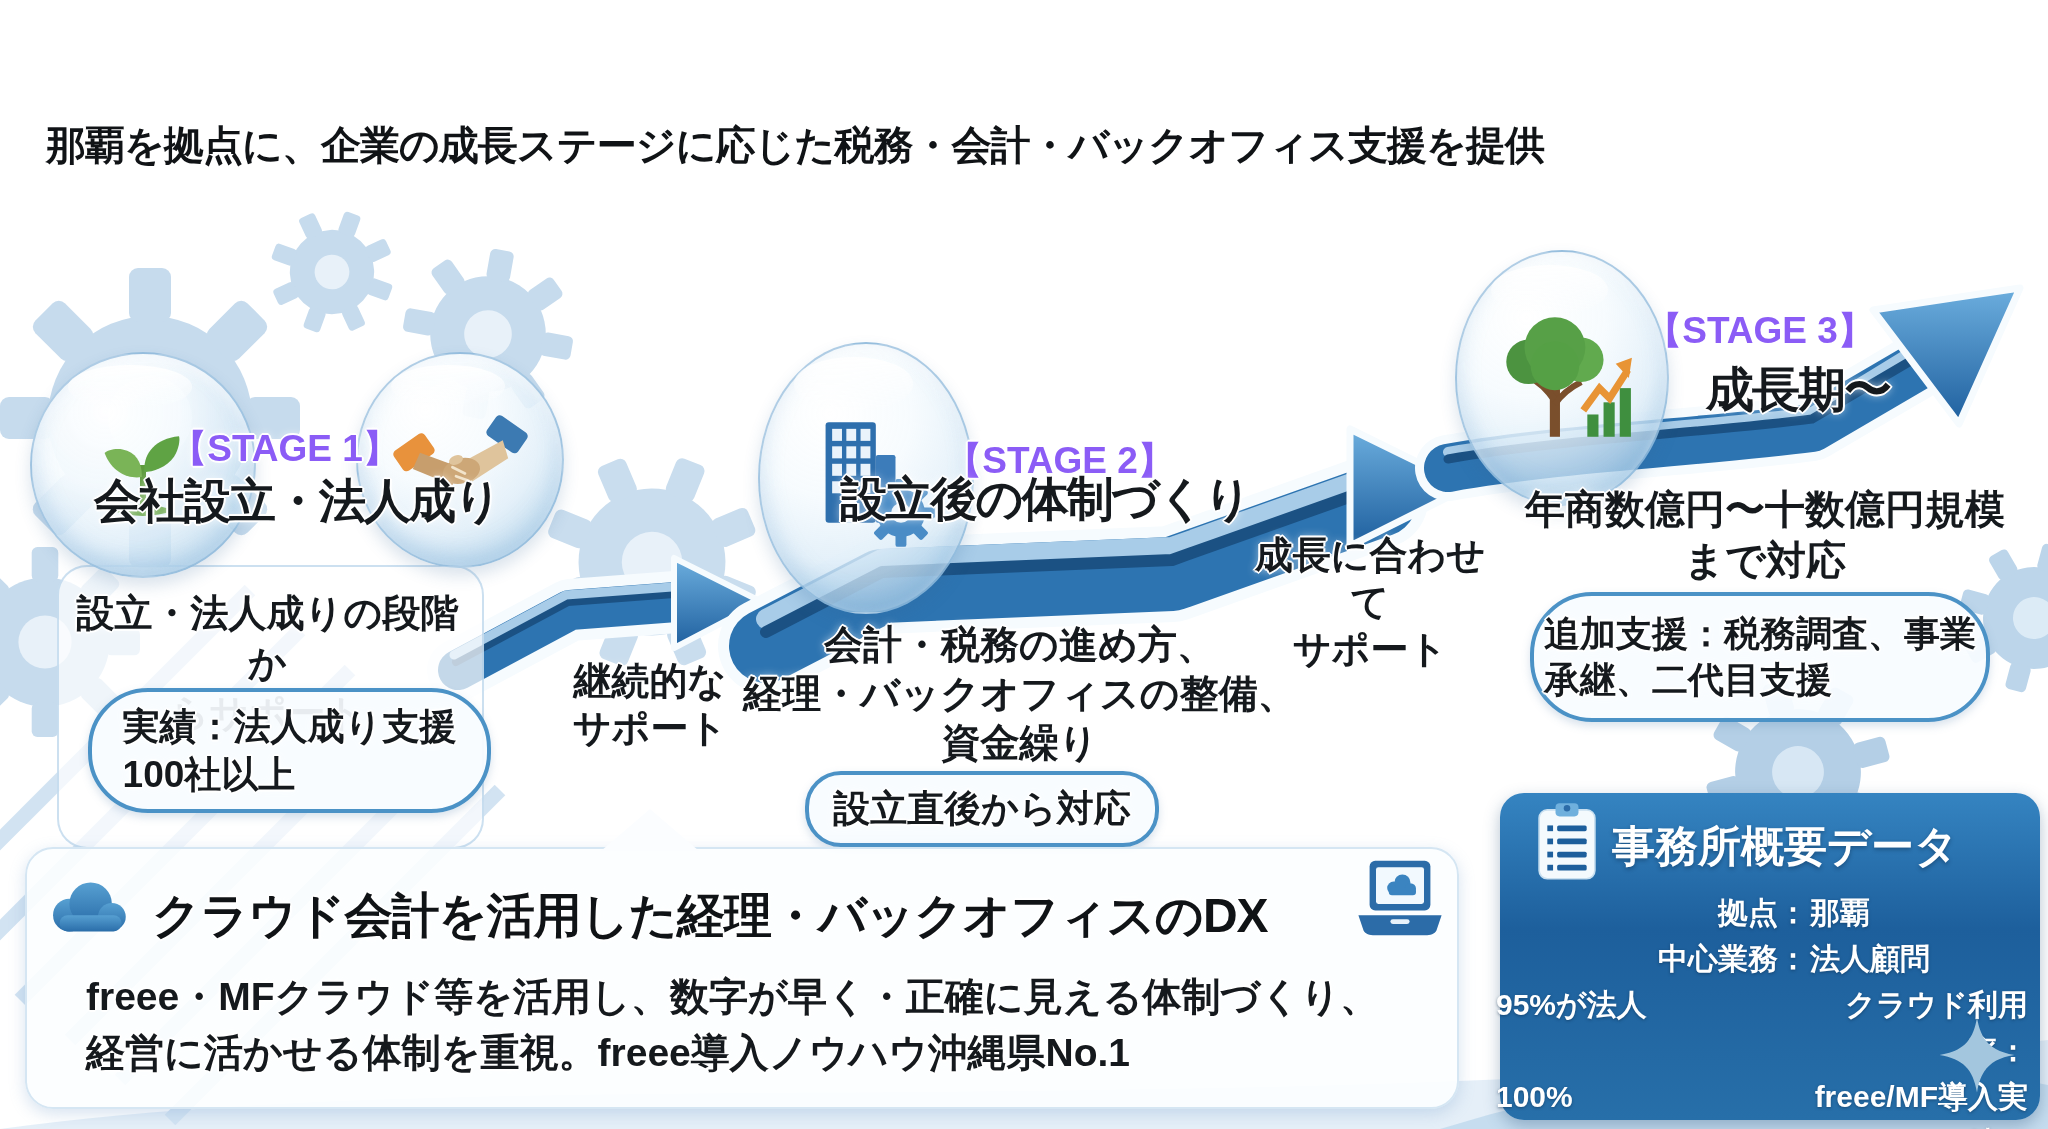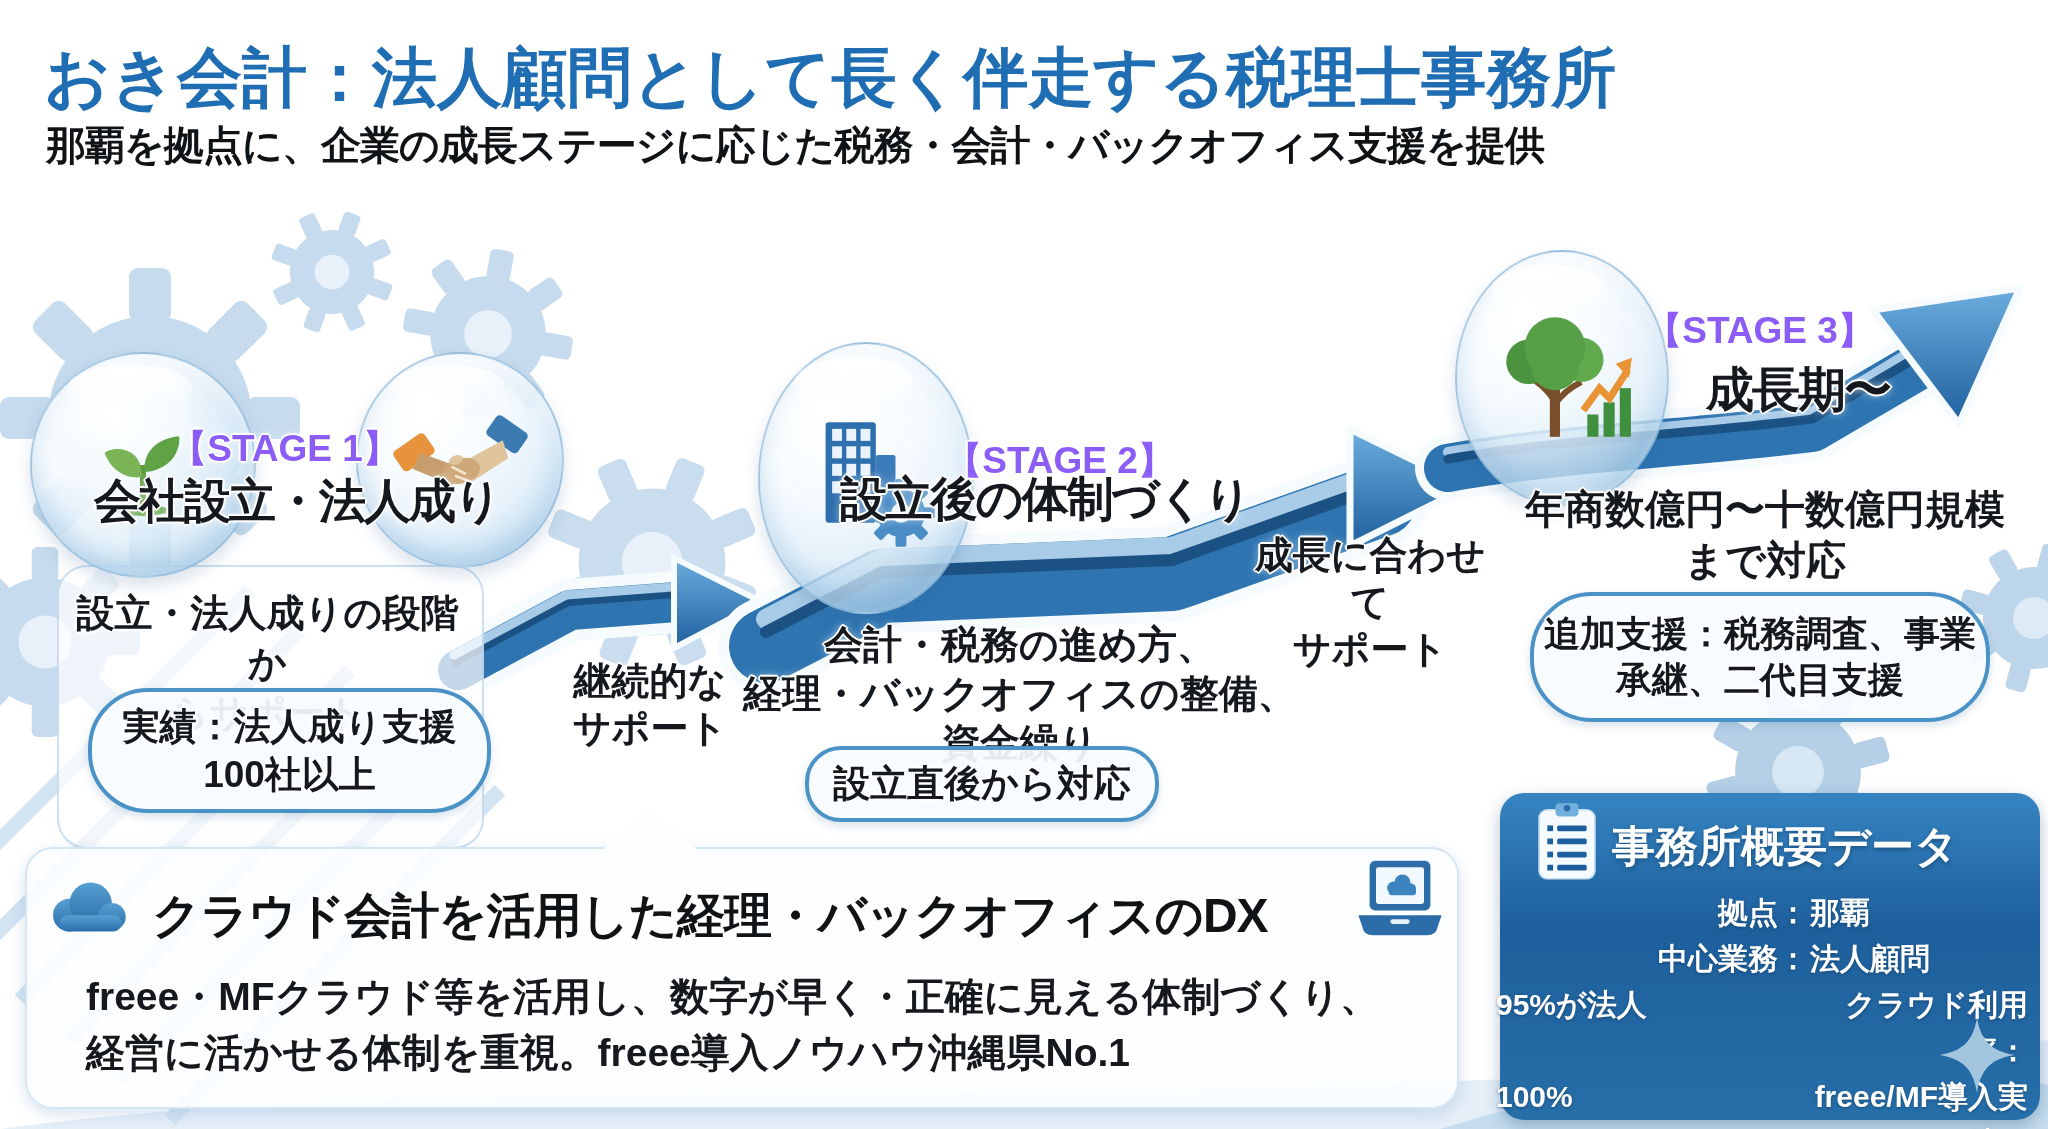--- a/index.html
+++ b/index.html
@@ -15,21 +15,21 @@
     background:radial-gradient(circle at 33% 26%,rgba(255,255,255,.98) 0%,rgba(246,251,254,.92) 34%,rgba(222,237,248,.8) 60%,rgba(178,211,234,.75) 82%,rgba(134,181,217,.8) 100%);
     border:2px solid rgba(115,165,207,.55);
     box-shadow:0 8px 16px rgba(50,100,150,.18),inset 0 -10px 22px rgba(120,170,212,.38),inset 0 6px 12px rgba(255,255,255,.95);
     display:flex;align-items:center;justify-content:center;}
   .bubble::after{content:"";position:absolute;left:16%;top:5%;width:56%;height:20%;border-radius:50%;
     background:linear-gradient(rgba(255,255,255,.95),rgba(255,255,255,0));}
   .stage-label{font-size:37px;font-weight:900;color:#8b5cf6;text-align:center;white-space:nowrap;}
   .stage-title{font-weight:900;color:#15191d;text-align:right;letter-spacing:-2px;white-space:nowrap;}
   .desc{font-size:39px;font-weight:800;color:#15191d;text-align:center;white-space:pre-line;line-height:50px;}
   .pill{position:absolute;border:4px solid #4b92c6;background:rgba(248,252,255,.93);
-    box-shadow:0 4px 8px rgba(100,140,180,.25);text-align:center;color:#15191d;
+    box-shadow:0 4px 8px rgba(100,140,180,.25);text-align:left;color:#15191d;
     font-weight:800;white-space:pre-line;display:flex;align-items:center;justify-content:center;}
   .note{font-size:38px;font-weight:800;color:#15191d;text-align:center;white-space:pre-line;line-height:47px;}
   .panel1{left:57px;top:565px;width:423px;height:280px;border-radius:30px;
     background:rgba(255,255,255,.72);border:2px solid rgba(170,203,230,.6);}
   .dx{left:25px;top:847px;width:1430px;height:258px;border-radius:28px;
     background:rgba(252,254,255,.9);border:2px solid #d5e6f3;box-shadow:0 5px 16px rgba(110,155,200,.28);}
   .dx::before{content:"";position:absolute;top:-40px;left:574px;width:0;height:0;
     border-left:49px solid transparent;border-right:49px solid transparent;border-bottom:42px solid #fbfdff;}
   .dx-title{left:152px;top:884px;font-size:48px;font-weight:900;color:#101316;letter-spacing:-1px;white-space:nowrap;}
   .dx-body{font-size:39px;font-weight:700;color:#15191d;white-space:nowrap;margin-left:44px;}
@@ -142,21 +142,20 @@
       <polygon points="1468,487 1350,429 1350,546" fill="url(#gradHead)" stroke="#f6fbfe" stroke-width="7"></polygon>
 
       <path d="M1448,468 C1560,448 1705,442 1812,428 L1918,366" stroke="#f6fbfe" stroke-width="66"></path>
       <path d="M1448,468 C1560,448 1705,442 1812,428 L1918,366" stroke="#2d74b1" stroke-width="48"></path>
       <path d="M1448,452 C1560,432 1705,426 1812,412 L1910,352" stroke="#a8cce8" stroke-width="10"></path>
       <path d="M1448,459 C1560,439 1705,433 1812,419 L1914,359" stroke="#1b5183" stroke-width="9"></path>
       <polygon points="2020,288 1959,424 1873,310" fill="url(#gradHead)" stroke="#f6fbfe" stroke-width="7"></polygon>
     </g>
   </svg>
 
-  <div class="abs page-title glow">おき会計：法人顧問として長く伴走する税理士事務所</div>
   <div class="abs page-subtitle glow">那覇を拠点に、企業の成長ステージに応じた税務・会計・バックオフィス支援を提供</div>
 
   <div class="abs panel1"></div>
   <div class="bubble" style="left:30px;top:352px;width:222px;height:222px">
     <svg width="120" height="120" viewBox="0 0 100 100">
       <path d="M50,88 C50,72 50,62 50,50" stroke="#5d9a3e" stroke-width="5" fill="none"></path>
       <path d="M49,60 C38,62 24,56 18,40 C20,38 26,36 33,37 C44,39 49,48 49,58 Z" fill="#7ab457"></path>
       <path d="M51,54 C51,40 60,28 80,26 C81,29 80,36 76,43 C70,52 58,56 51,56 Z" fill="#5fa344"></path>
       <path d="M24,88 Q50,78 76,88 Q50,97 24,88 Z" fill="#6aa74c"></path>
     </svg>
@@ -218,21 +217,21 @@
         </g>
         <circle r="9" fill="#eaf3fb"></circle>
       </g>
     </svg>
   </div>
   <div class="abs stage-label glow" style="left:930px;top:436px;width:260px">【STAGE 2】</div>
   <div class="abs stage-title glow" style="left:790px;top:468px;width:460px;font-size:47px">設立後の体制づくり</div>
   <div class="abs desc glow" style="left:720px;top:620px;width:600px;line-height:49px">会計・税務の進め方、
 経理・バックオフィスの整備、
 資金繰り</div>
-  <div class="pill glow" style="left:805px;top:746px;width:346px;height:68px;border-radius:36px;font-size:37px">設立直後から対応</div>
+  <div class="pill glow" style="left:805px;top:771px;width:346px;height:68px;border-radius:36px;font-size:37px">設立直後から対応</div>
 
   <div class="abs note glow" style="left:1240px;top:532px;width:260px">成長に合わせて
 サポート</div>
 
   <div class="bubble" style="left:1455px;top:250px;width:210px;height:252px">
     <svg width="152" height="142" viewBox="0 0 150 140">
       <rect x="63" y="80" width="10" height="48" fill="#7a4f2c"></rect>
       <path d="M68,92 C60,80 50,72 42,68" stroke="#7a4f2c" stroke-width="7" fill="none"></path>
       <path d="M68,96 C76,84 86,78 94,74" stroke="#7a4f2c" stroke-width="6" fill="none"></path>
       <circle cx="42" cy="54" r="22" fill="#4c9340"></circle>

